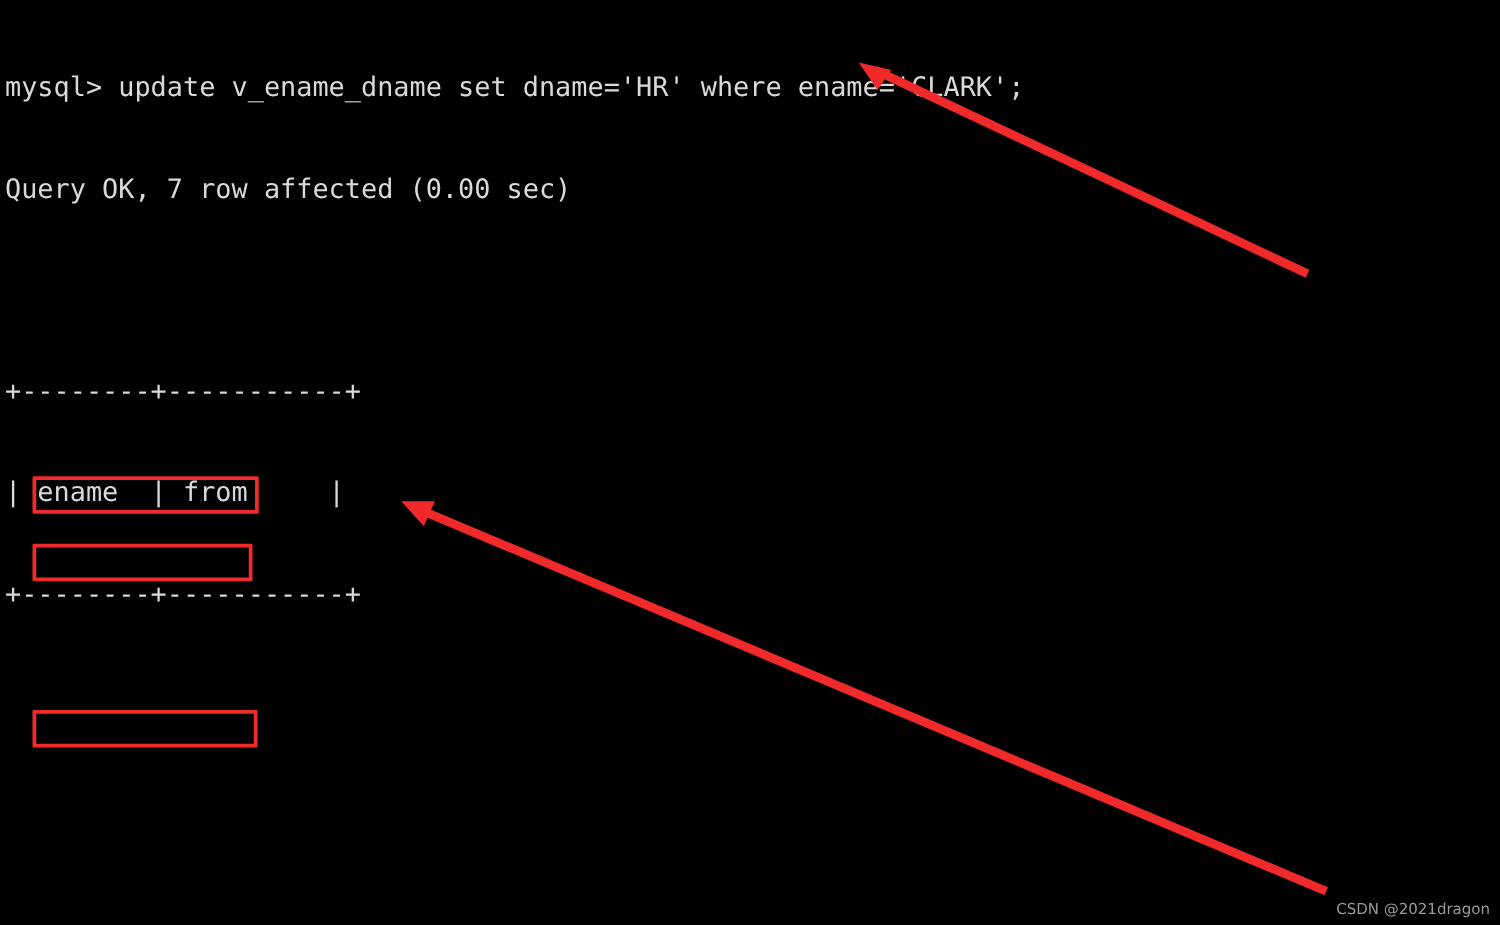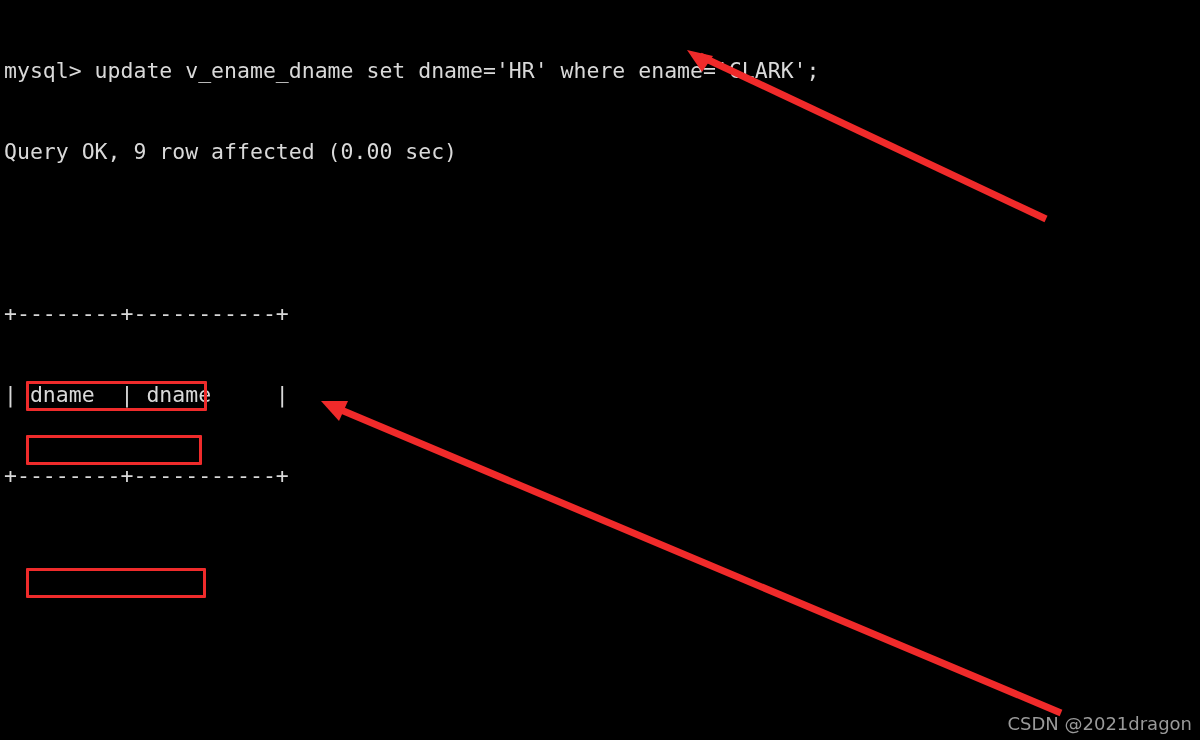--- a/index.html
+++ b/index.html
@@ -49,37 +49,37 @@
     width: 1200px;
     height: 740px;
     z-index: 5;
     pointer-events: none;
   }
   #watermark {
     position: absolute;
     right: 8px;
     bottom: 6px;
     font-family: "DejaVu Sans", "Liberation Sans", sans-serif;
-    font-size: 18px;
+    font-size: 12px;
     color: #9a9a9a;
     z-index: 6;
     white-space: pre;
   }
 </style>
 </head>
 <body>
 
 <div id="terminal">
 
   <div id="console-text">
     <div class="term-line">mysql&gt; update v_ename_dname set dname='HR' where ename='CLARK';</div>
-    <div class="term-line">Query OK, 9 row affected (0.00 sec)</div>
+    <div class="term-line">Query OK, 7 row affected (0.00 sec)</div>
     <div class="term-line"></div>
     <div class="term-line">+--------+-----------+</div>
-    <div class="term-line">| dname  | dname     |</div>
+    <div class="term-line">| ename  | from     |</div>
     <div class="term-line">+--------+-----------+</div>
     
     
     
     
     
     
     
     
     

